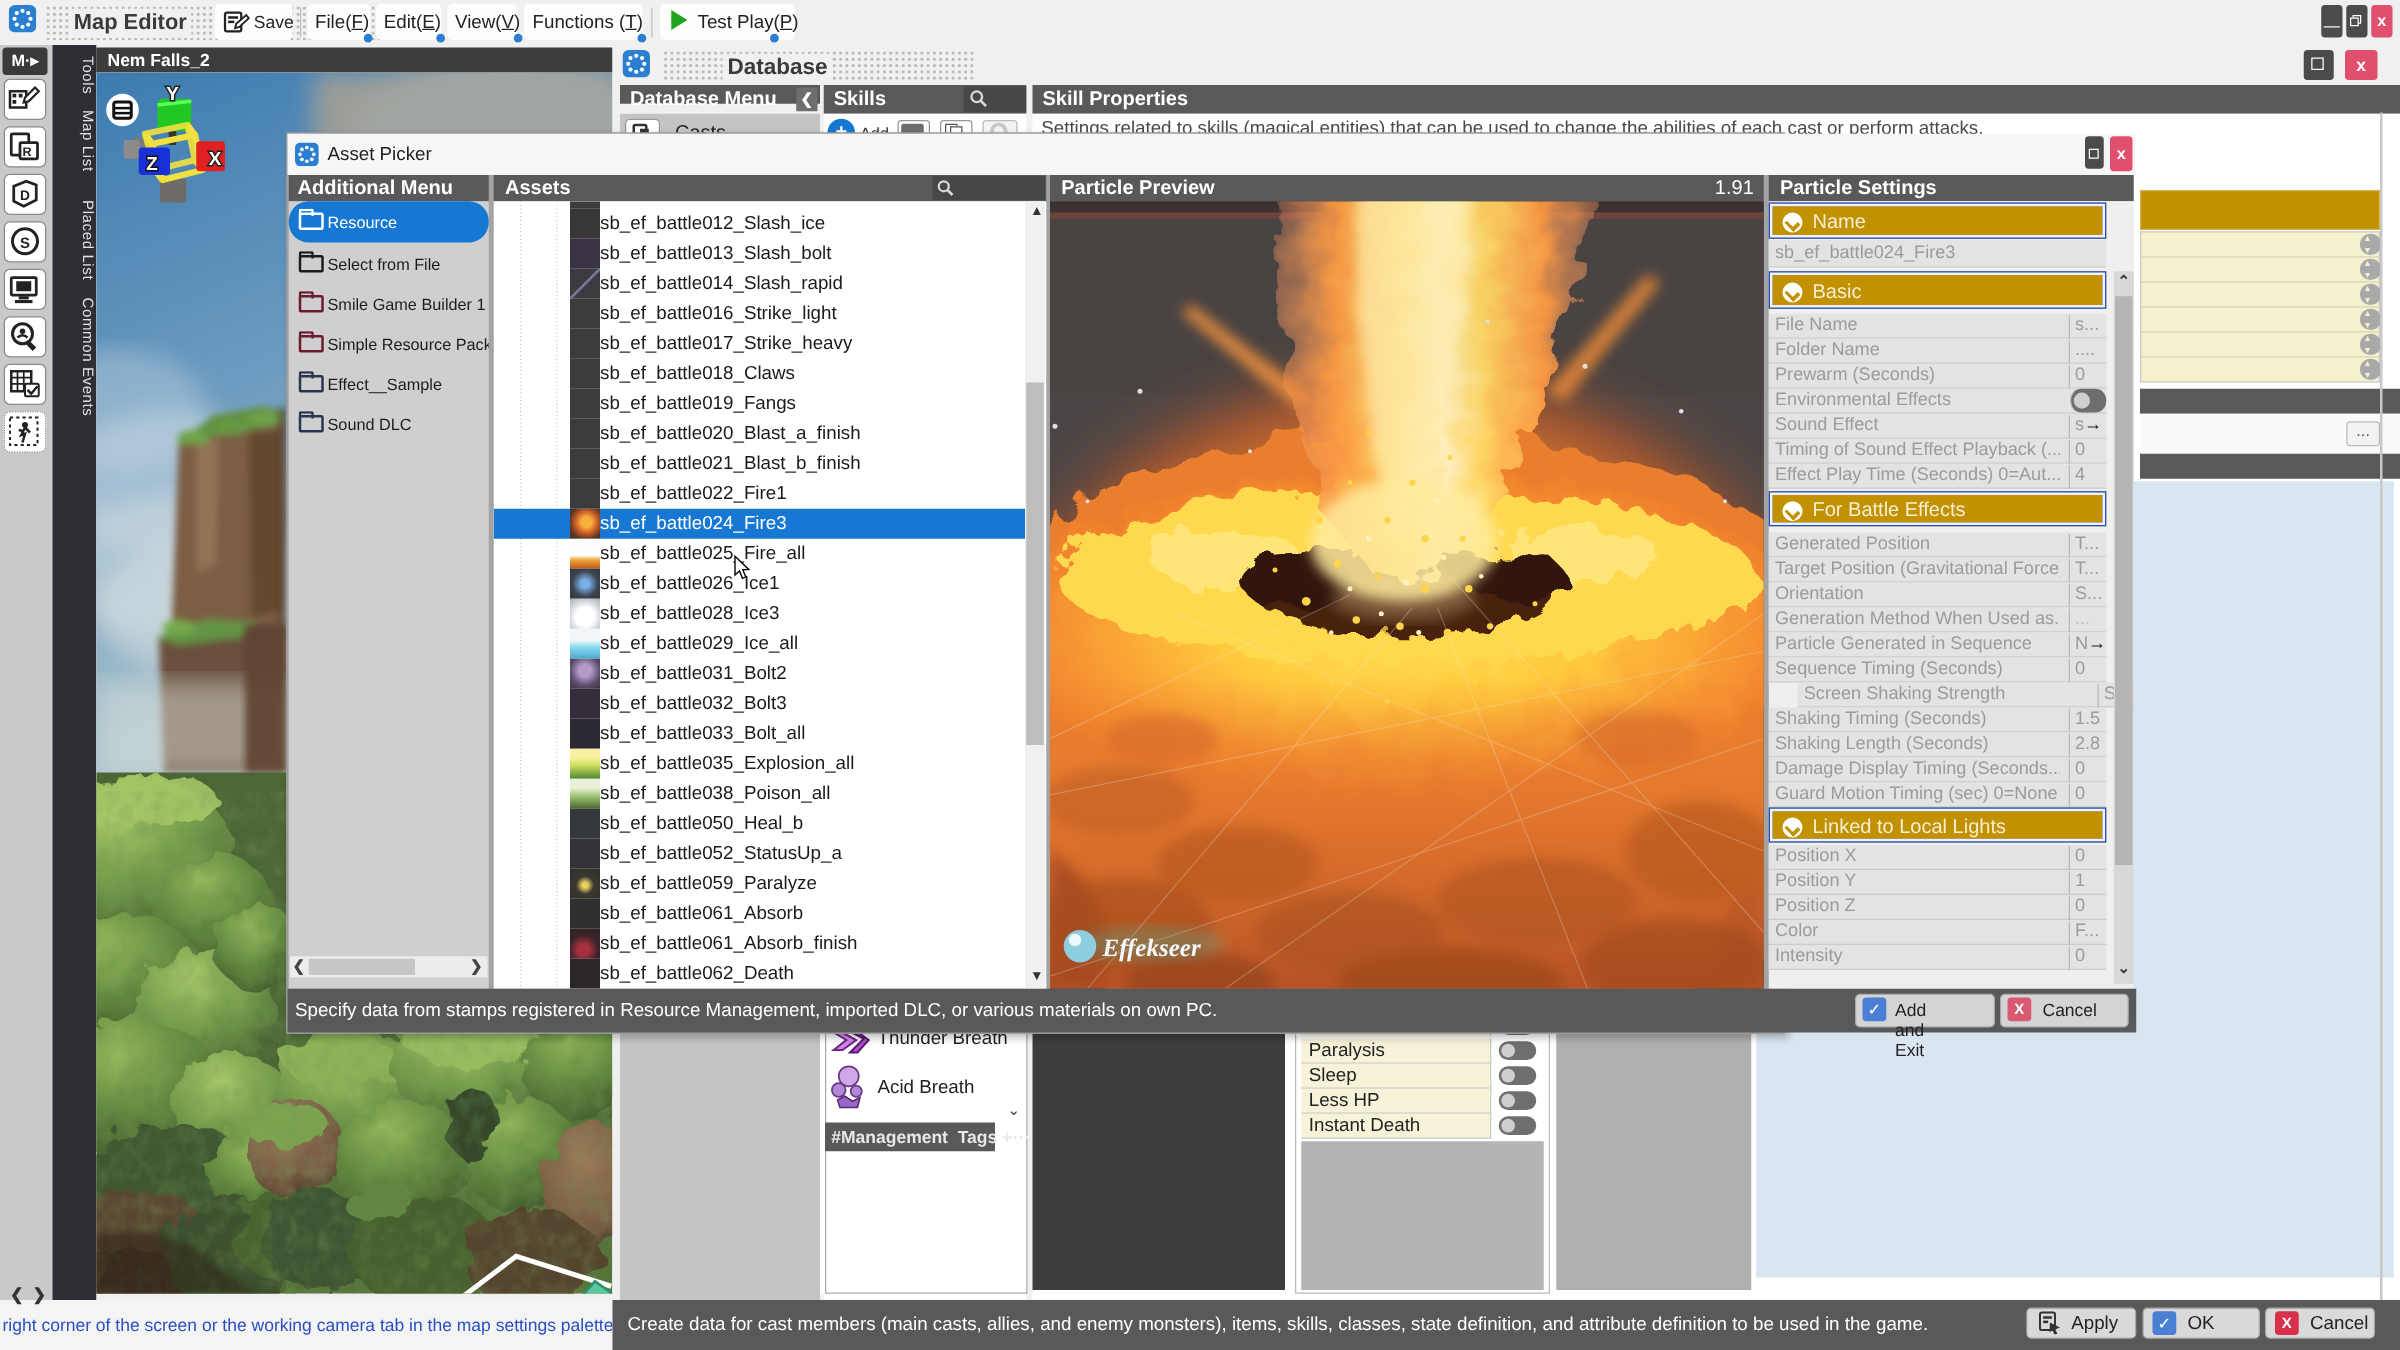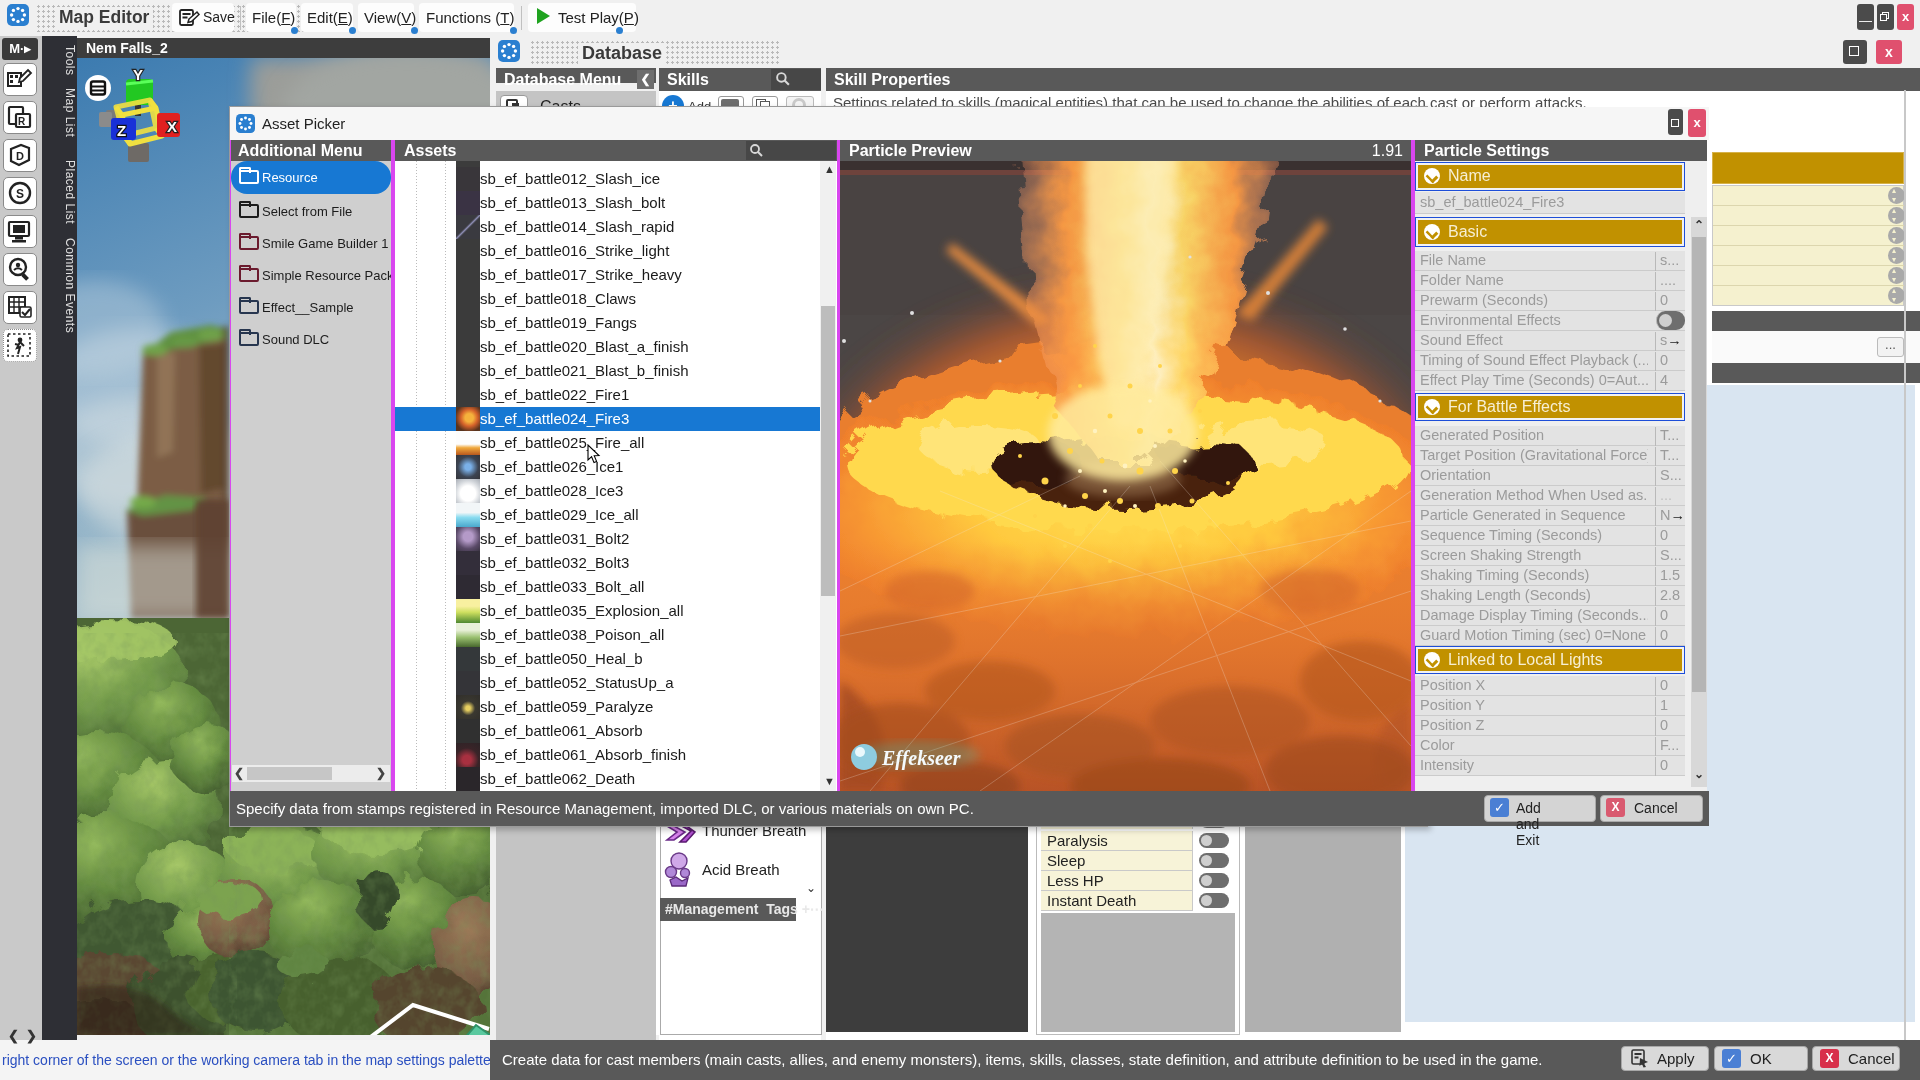--- a/index.html
+++ b/index.html
@@ -17,21 +17,21 @@
   .mitem { position:absolute; left:0; width:160px; height:33px; font-size:13px; color:#1c1c1c; white-space:nowrap; overflow:hidden; }
   .mitem .lbl { position:absolute; left:31px; top:9px; }
   .arow { position:absolute; left:0; width:441px; height:24px; font-size:15px; color:#1a1a1a; }
   .arow .t { position:absolute; left:85px; top:3px; white-space:nowrap; }
   .thumb { position:absolute; left:61px; top:0; width:24px; height:24px; background:#3c3c3c; }
   .srow { position:absolute; left:0; width:270px; height:20px; background:#e3e3e3;
           border-bottom:1px solid #cbcbcb; font-size:14.5px; color:#9b9b9b; }
   .srow .l { position:absolute; left:5px; top:1px; white-space:nowrap; max-width:228px; overflow:hidden; }
   .srow .v { position:absolute; left:240px; top:1px; width:30px; border-left:1px solid #b9b9b9; height:19px; padding-left:4px; }
   .gold { position:absolute; left:0; width:270px; height:27px; background:#c19100;
-          border:1px solid #1d4ed8; outline:2px solid #f2f2f2; outline-offset:-3px;
+          border:3px solid #1d4ed8; outline:2px solid #f2f2f2; outline-offset:-3px;
           color:#f7efd3; font-size:16px; }
   .gold .gi { position:absolute; left:8px; top:5px; width:16px; height:16px; background:#fff; border-radius:50%; }
   .gold .gi:after { content:""; position:absolute; left:3px; top:4px; width:7px; height:7px;
           border-right:3px solid #c19100; border-bottom:3px solid #c19100; transform:rotate(45deg) scale(1,0.8); }
   .gold .gt { position:absolute; left:32px; top:4px; }
   .folder { position:absolute; left:8px; top:6px; width:20px; height:16px; }
   .folder:before { content:""; position:absolute; left:0; top:0; width:8px; height:4px;
           border:2px solid currentColor; border-bottom:none; border-radius:2px 2px 0 0; }
   .folder:after { content:""; position:absolute; left:0; top:3px; width:16px; height:10px;
           border:2px solid currentColor; border-radius:2px; background:transparent; }
@@ -427,21 +427,21 @@
     </svg>
     <div class="abs" style="left:1657px;top:1050px;font-size:15px;color:#222;">Apply</div>
     <div class="abs" style="left:1714px;top:1046px;width:94px;height:25px;background:#d9d9d9;border:1px solid #a8a8a8;border-radius:4px;"></div>
     <div class="abs" style="left:1722px;top:1049px;width:19px;height:19px;background:#4a7fd4;border-radius:3px;color:#fff;text-align:center;line-height:19px;font-size:13px;">✓</div>
     <div class="abs" style="left:1750px;top:1050px;font-size:15px;color:#222;">OK</div>
     <div class="abs" style="left:1812px;top:1046px;width:88px;height:25px;background:#d9d9d9;border:1px solid #a8a8a8;border-radius:4px;"></div>
     <div class="abs" style="left:1820px;top:1049px;width:19px;height:19px;background:#d8304a;border-radius:3px;color:#fff;text-align:center;line-height:19px;font-size:12px;font-weight:bold;">X</div>
     <div class="abs" style="left:1848px;top:1050px;font-size:15px;color:#222;">Cancel</div>
   </div>
 
-  <div class="abs" id="dialog" style="left:229px;top:106px;width:1199px;height:721px;background:#d946ef;border:1px solid #9a9a9a;box-shadow:3px 3px 6px rgba(0,0,0,0.25);">
+  <div class="abs" id="dialog" style="left:229px;top:106px;width:1199px;height:721px;background:#a3a3a3;border:1px solid #9a9a9a;box-shadow:3px 3px 6px rgba(0,0,0,0.25);">
 
     <div class="abs" style="left:0;top:0;width:1479px;height:33px;background:#f6f6f6;"></div>
     <svg class="abs" style="left:6px;top:7px;" width="19" height="19" viewBox="0 0 22 22">
         <rect width="22" height="22" rx="5" fill="#2a7fd0"></rect>
         <g fill="#fff">
           <circle cx="11" cy="4.6" r="1.7"></circle>
           <circle cx="15.6" cy="6.4" r="1.7"></circle>
           <circle cx="17.4" cy="11" r="1.7"></circle>
           <circle cx="15.6" cy="15.6" r="1.7"></circle>
           <circle cx="11" cy="17.4" r="1.7"></circle>
@@ -846,21 +846,21 @@
           <span class="v" style="color:#c0c0c0;">...</span>
         </div>
       <div class="srow" style="top:345px;">
           <span class="l">Particle Generated in Sequence</span>
           <span class="v">N<span style="color:#222;">→</span></span>
         </div>
       <div class="srow" style="top:365px;">
           <span class="l">Sequence Timing (Seconds)</span>
           <span class="v">0</span>
         </div>
-      <div class="srow" style="top:385px;">
+      <div class="srow" style="top:385px;margin-left:23px;">
           <span class="l">Screen Shaking Strength</span>
           <span class="v">S...</span>
         </div>
       <div class="srow" style="top:405px;">
           <span class="l">Shaking Timing (Seconds)</span>
           <span class="v">1.5</span>
         </div>
       <div class="srow" style="top:425px;">
           <span class="l">Shaking Length (Seconds)</span>
           <span class="v">2.8</span>

